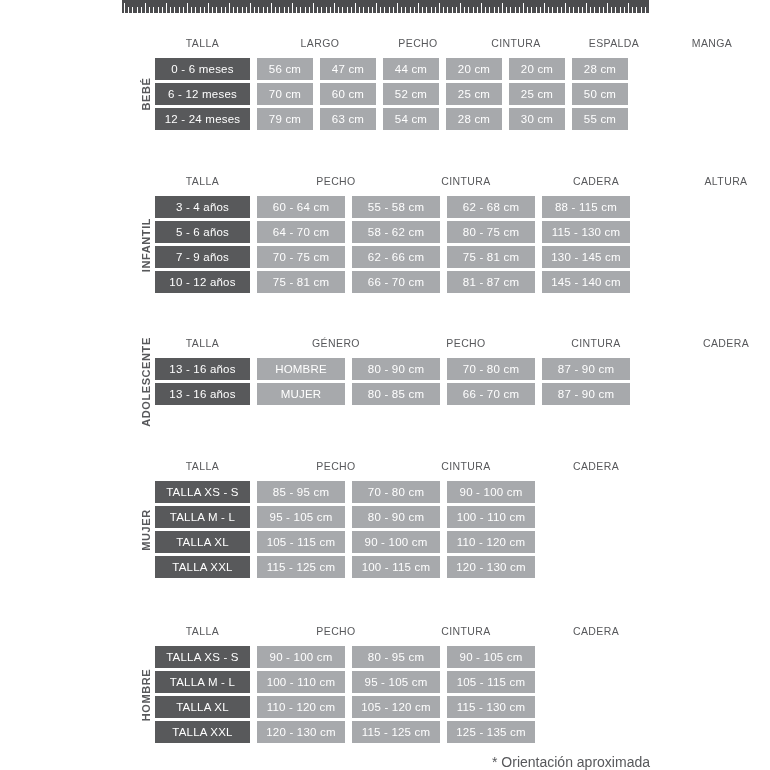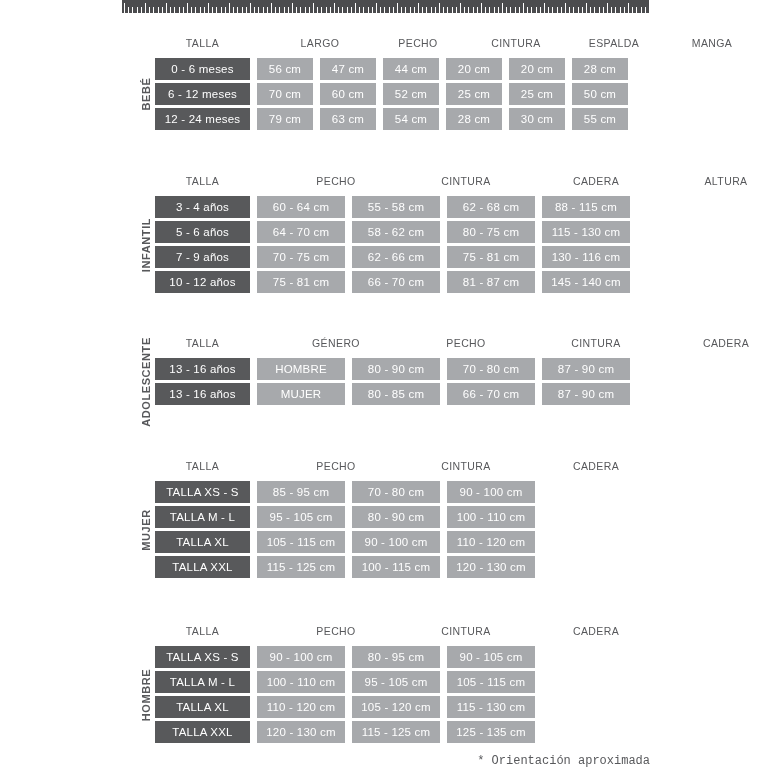--- a/index.html
+++ b/index.html
@@ -39,21 +39,21 @@
   .cell.light{background:var(--light-cell);}
 
   
   .vlabel{position:absolute;left:137px;width:18px;display:flex;align-items:center;justify-content:center;}
   .vlabel span{transform:rotate(-90deg);white-space:nowrap;font-size:11px;font-weight:bold;
                letter-spacing:.6px;color:var(--header-text);}
   .v1{top:58px;height:72px;} .v2{top:196px;height:97px;} .v3{top:358px;height:47px;}
   .v4{top:481px;height:97px;} .v5{top:646px;height:97px;}
 
   .footnote{position:absolute;top:754px;left:0;width:650px;text-align:right;
-            font-size:12px;color:var(--header-text);font-family:Liberation Mono, monospace;}
+            font-size:14px;color:var(--header-text);}
 </style>
 </head>
 <body>
 
 <div class="page">
 
   <div class="ruler">
     <div class="ticks short"></div>
     <div class="ticks tall"></div>
   </div>
@@ -125,21 +125,21 @@
         <div class="cell light">88 - 115 cm</div>
         <div class="cell dark">5 - 6 años</div>
         <div class="cell light">64 - 70 cm</div>
         <div class="cell light">58 - 62 cm</div>
         <div class="cell light">80 - 75 cm</div>
         <div class="cell light">115 - 130 cm</div>
         <div class="cell dark">7 - 9 años</div>
         <div class="cell light">70 - 75 cm</div>
         <div class="cell light">62 - 66 cm</div>
         <div class="cell light">75 - 81 cm</div>
-        <div class="cell light">130 - 116 cm</div>
+        <div class="cell light">130 - 145 cm</div>
         <div class="cell dark">10 - 12 años</div>
         <div class="cell light">75 - 81 cm</div>
         <div class="cell light">66 - 70 cm</div>
         <div class="cell light">81 - 87 cm</div>
         <div class="cell light">145 - 140 cm</div>
       </div>
   </div>
 
   <div class="section s3">
     <div class="table-grid g5 thead">

